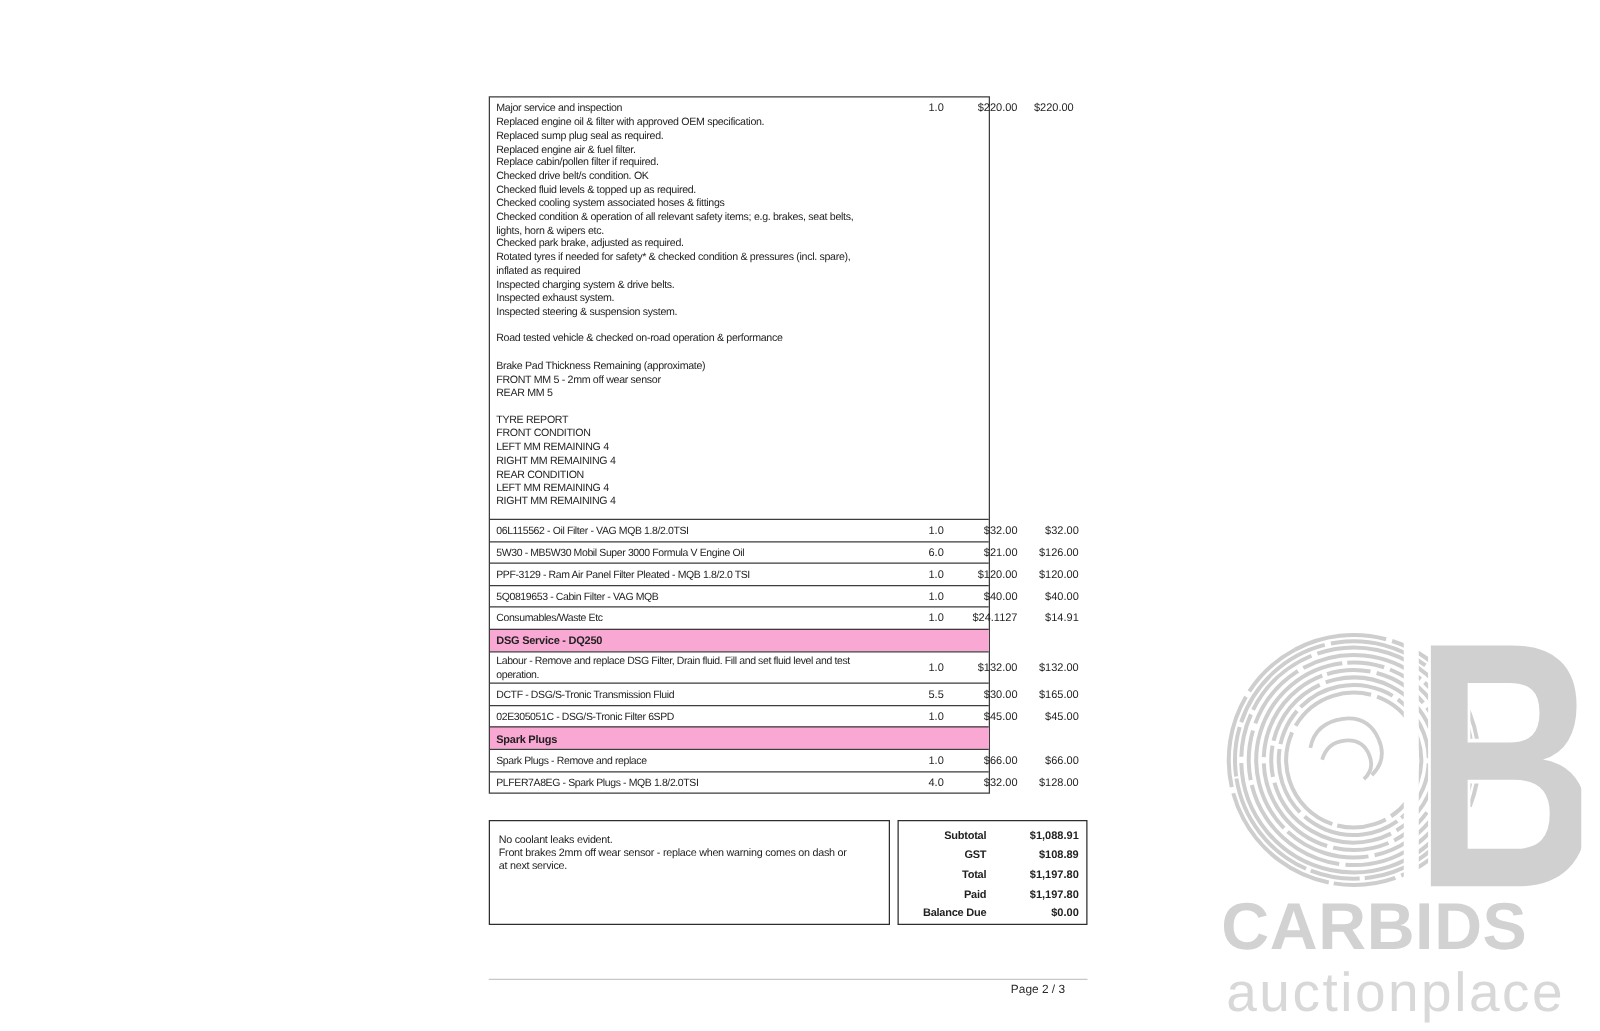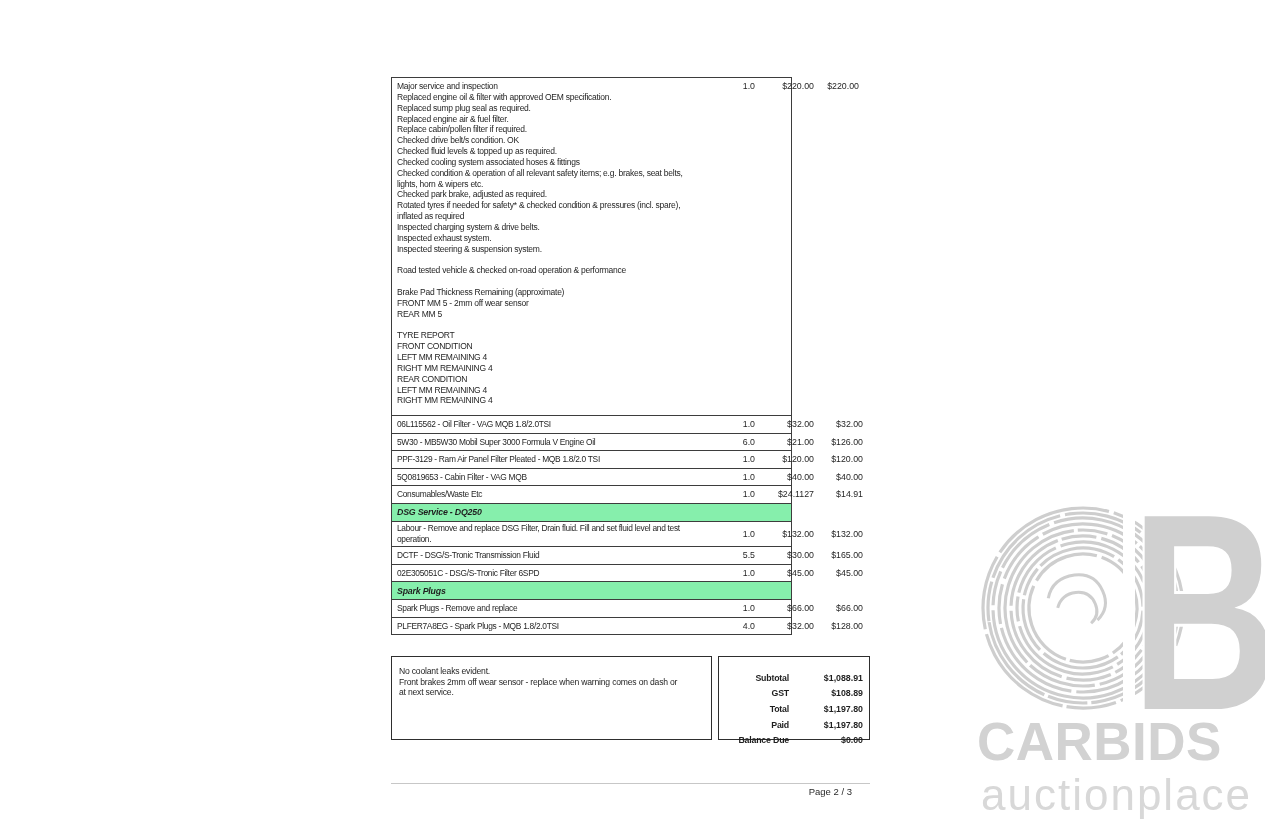--- a/index.html
+++ b/index.html
@@ -13,43 +13,43 @@
   .row { display:grid; grid-template-columns:329px 38px 58px 52px;
     border-top:1px solid #3d3d3d; align-items:center; min-height:17.5px; }
   .row:first-child { border-top:none; }
   .cell-desc { padding:1px 4px 1px 5px; font-size:8.4px; letter-spacing:-0.3px;
     line-height:10.5px; white-space:pre-line; }
   .cell-qty, .cell-price, .cell-total { font-size:8.8px; text-align:right; }
   .cell-qty { padding-right:4px; }
   .cell-price { padding-right:3px; }
   .cell-total { padding-right:6px; }
   .row-wrap { min-height:25.5px; }
-  .section-row { display:block; background:#86efac; border-top:1px solid #3d3d3d;
-    min-height:18px;font-style:italic; }
+  .section-row { display:block; background:#f9a8d4; border-top:1px solid #3d3d3d;
+    min-height:18px; }
   .section-label { font-size:8.8px; font-weight:bold; padding:3.5px 4px 1px 5px;
     letter-spacing:-0.2px; }
 
   
   .row-big { position:relative; height:337px; border-top:none; display:block; }
   .bigdesc { position:absolute; left:5px; top:3px; width:468px;
     font-size:8.5px; letter-spacing:-0.25px; line-height:10.84px;
     white-space:pre-line; }
   .big-num { position:absolute; top:3px; font-size:8.8px; text-align:right; }
   .big-qty   { left:329px; width:34px; }
   .big-price { left:367px; width:55px; }
   .big-total { left:424px; width:43px; }
 
   
   .notes-box { position:absolute; left:391px; top:656px; width:321px; height:84px;
     border:1.5px solid #2e2e2e; background:#fff; }
   .notes-text { padding:9px 8px 0 7px; font-size:8.6px; letter-spacing:-0.2px;
     line-height:10.6px; white-space:pre-line; }
 
   .totals-box { position:absolute; left:718px; top:656px; width:152px; height:84px;
-    border:1.5px solid #2e2e2e; background:#fff; padding-top:13px; }
+    border:1.5px solid #2e2e2e; background:#fff; padding-top:3px; }
   .totals-row { display:grid; grid-template-columns:70px 1fr; height:15.6px;
     align-items:center; }
   .totals-label { font-size:8.8px; font-weight:bold; text-align:right; letter-spacing:-0.2px; }
   .totals-value { font-size:8.8px; font-weight:bold; text-align:right; padding-right:6px; }
 
   
   .footer-rule { position:absolute; left:391px; top:783px; width:479px; height:1px;
     background:#c7c7c7; }
   .footer-page { position:absolute; left:377px; top:786px; width:475px;
     text-align:right; font-size:9.5px; color:#2a2a2a; }

